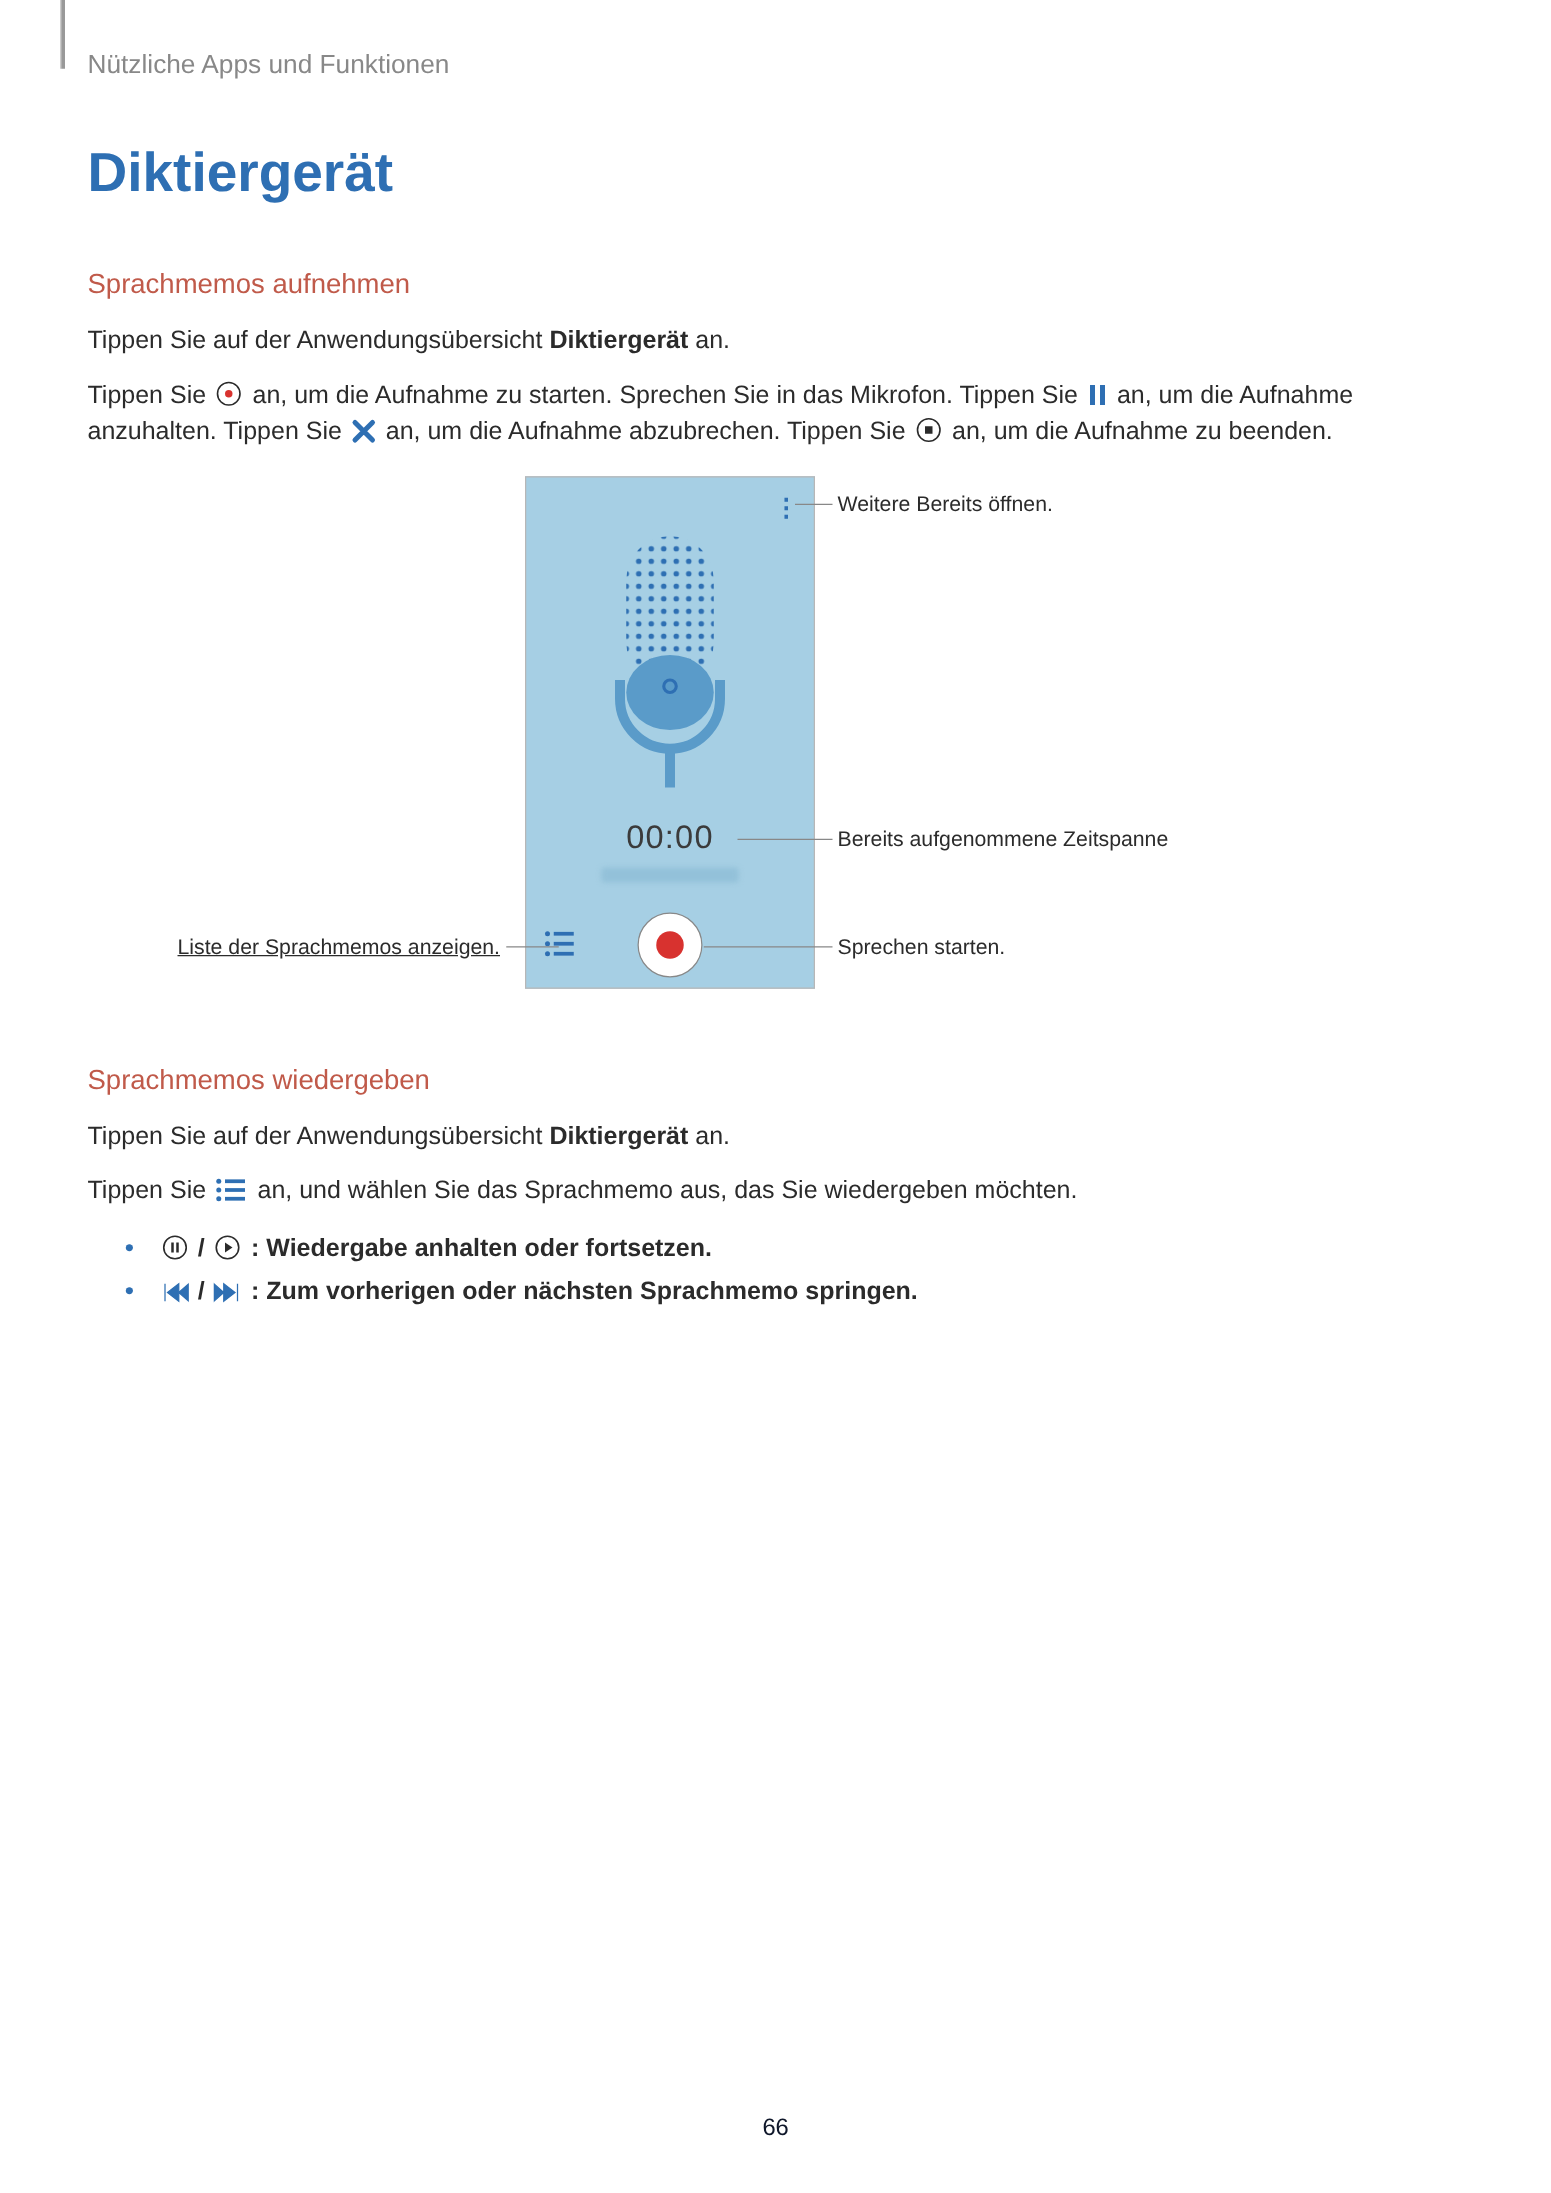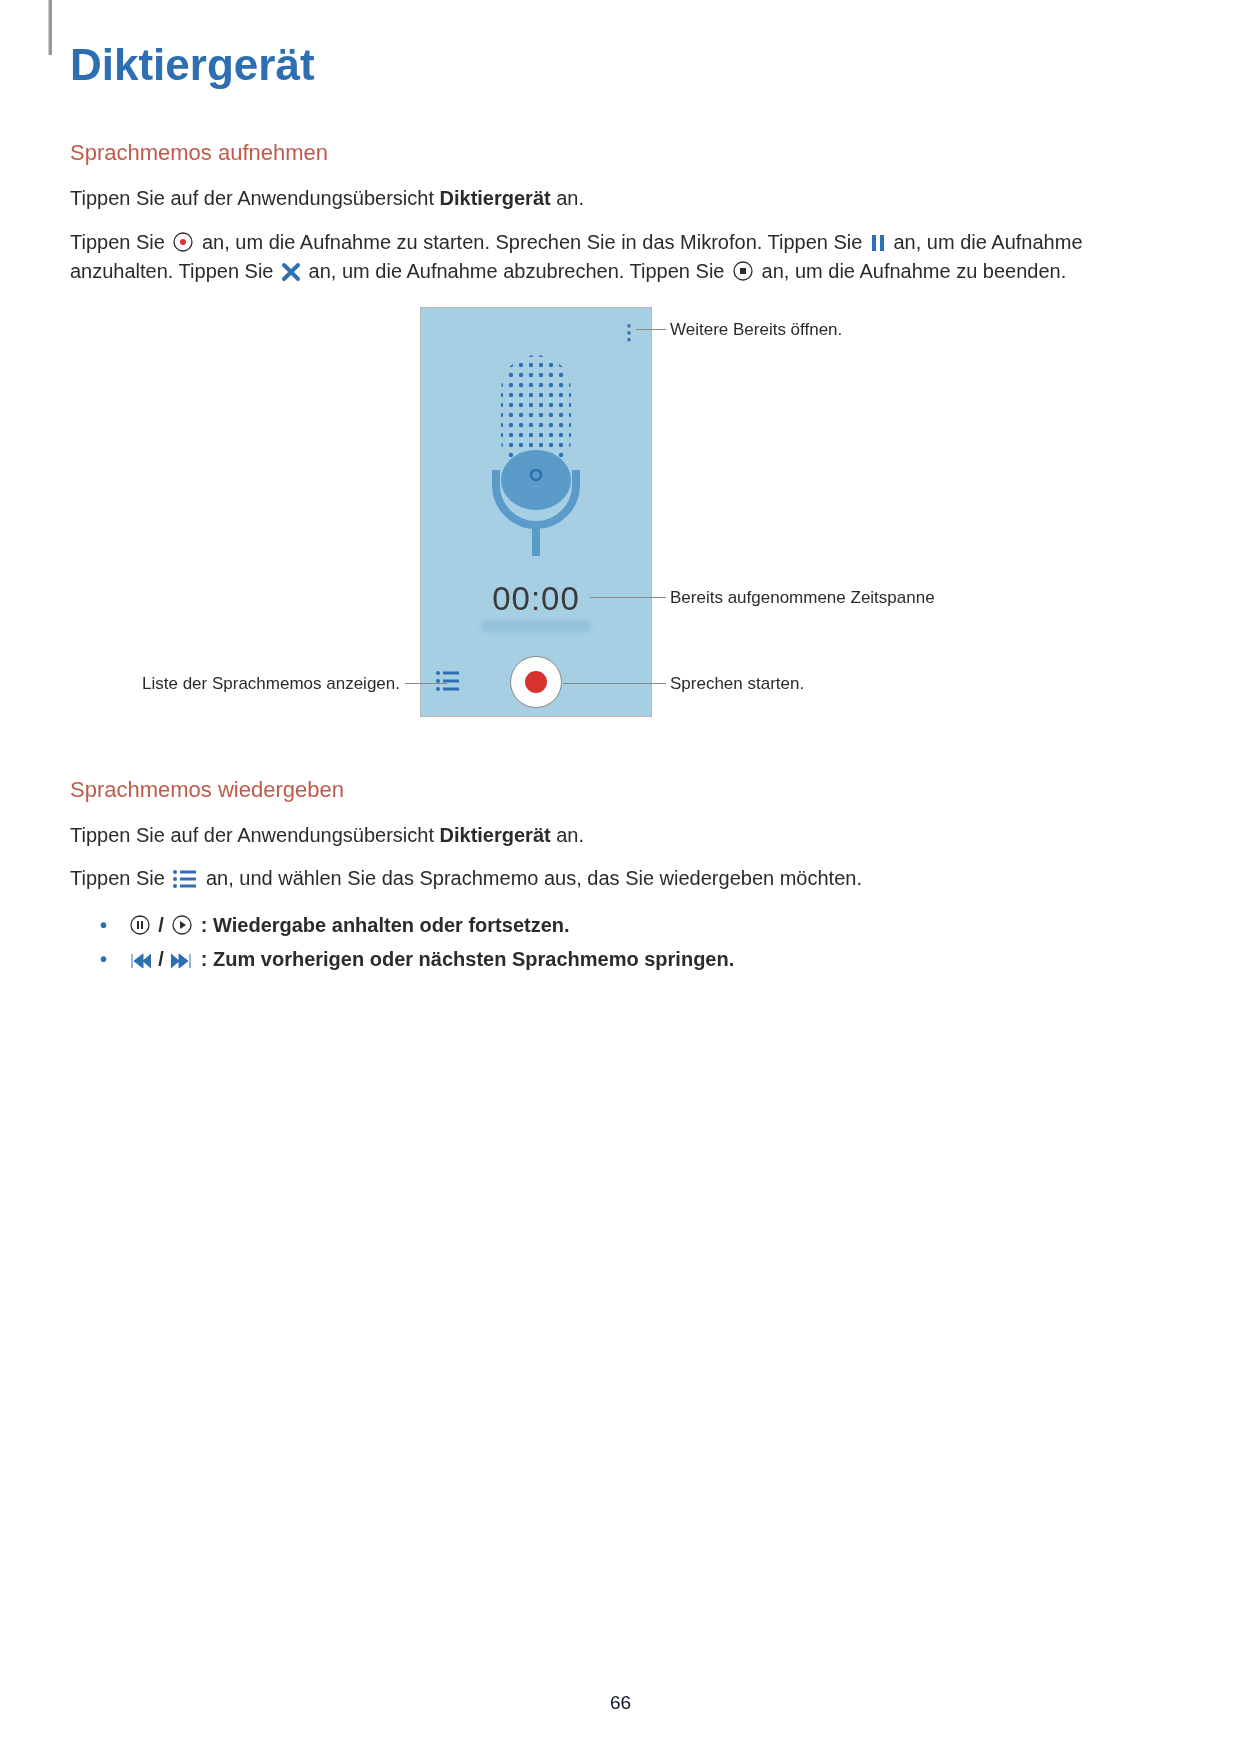--- a/index.html
+++ b/index.html
@@ -79,21 +79,21 @@
   }
   .phone .mic {
     position: absolute;
     left: 50%; top: 42px;
     transform: translateX(-50%);
   }
   .phone .timer {
     position: absolute;
     left: 0; right: 0; top: 272px;
     text-align: center;
-    font-size: 33px;
+    font-size: 26px;
     letter-spacing: 1px;
     color: #3b3b3b;
   }
   .phone .blurline {
     position: absolute;
     left: 60px; right: 60px; top: 312px;
     height: 12px;
     background: #93c1d9;
     border-radius: 3px;
     filter: blur(2px);
@@ -159,20 +159,21 @@
     color: #0f172a;
   }
 </style>
 </head>
 <body>
 
 <div class="page">
   <div class="tab-line"></div>
   <div class="tab-line2"></div>
 
+  <div class="breadcrumb">Nützliche Apps und Funktionen</div>
 
   <h1>Diktiergerät</h1>
 
   <h2>Sprachmemos aufnehmen</h2>
 
   <p class="body-text">
     <span>Tippen Sie auf der Anwendungsübersicht </span><b>Diktiergerät</b><span> an.</span>
   </p>
 
   <p class="body-text">
@@ -237,21 +238,21 @@
     <div class="lead" style="left:566px; top:22px; width:30px;"></div>
     <div class="callout" style="left:600px; top:13px;">Weitere Bereits öffnen.</div>
 
     <div class="lead" style="left:520px; top:290px; width:76px;"></div>
     <div class="callout" style="left:600px; top:281px;">Bereits aufgenommene Zeitspanne</div>
 
     <div class="lead" style="left:493px; top:376px; width:103px;"></div>
     <div class="callout" style="left:600px; top:367px;">Sprechen starten.</div>
 
     <div class="lead" style="left:335px; top:376px; width:42px;"></div>
-    <div class="callout" style="left:70px; top:367px; text-align:right; width:260px; white-space:normal;">Liste der Sprachmemos anzeigen.</div>
+    <div class="callout" style="left:70px; top:367px; text-align:right; width:260px; white-space:normal;text-decoration:underline;">Liste der Sprachmemos anzeigen.</div>
   </div>
 
   <h2>Sprachmemos wiedergeben</h2>
 
   <p class="body-text">
     <span>Tippen Sie auf der Anwendungsübersicht </span><b>Diktiergerät</b><span> an.</span>
   </p>
 
   <p class="body-text">
     <span>Tippen Sie </span>

